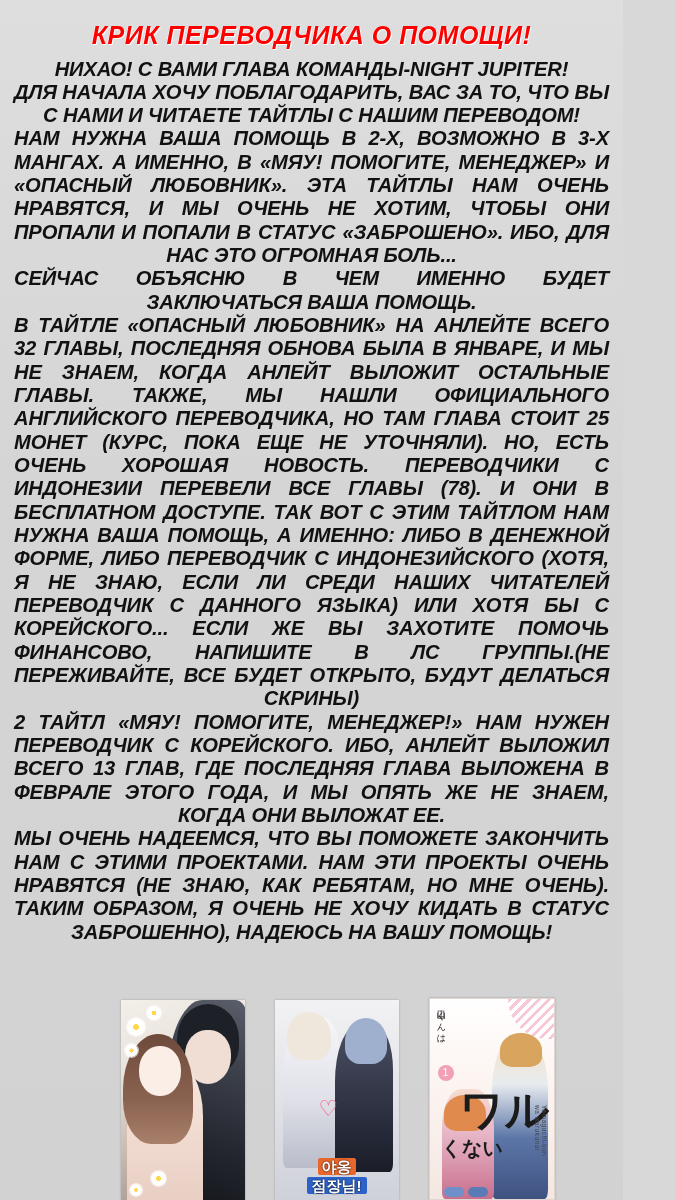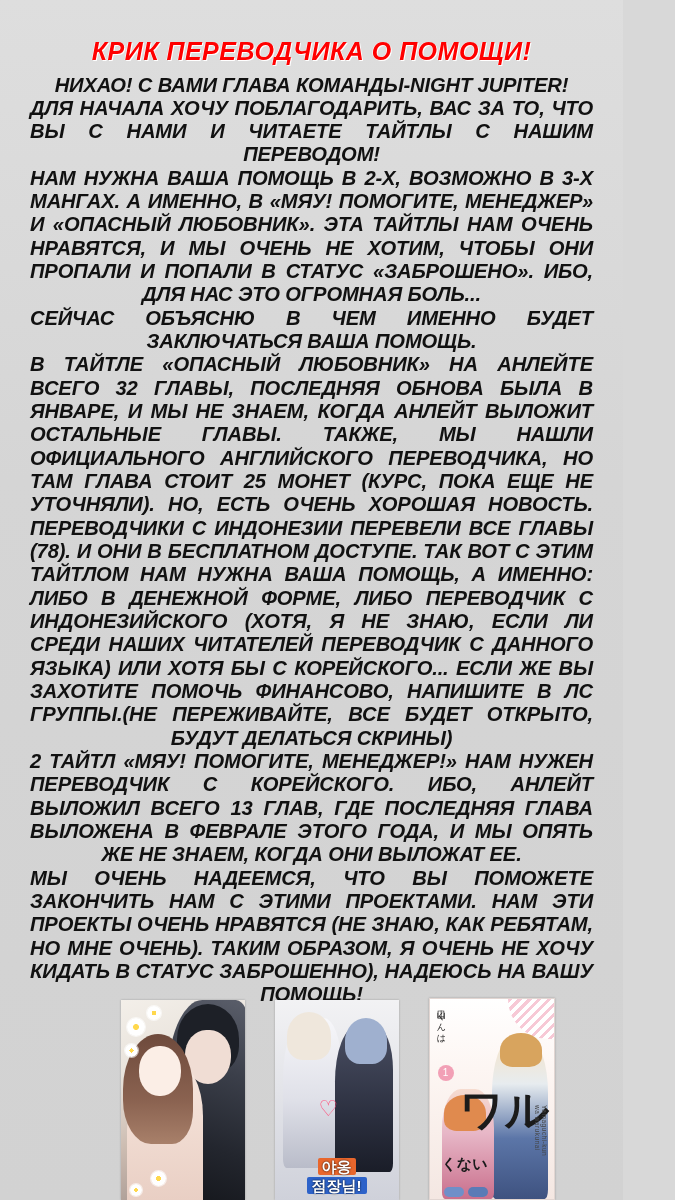--- a/index.html
+++ b/index.html
@@ -12,21 +12,21 @@
     background: #d8d8d8;
     font-family: "Liberation Sans", sans-serif;
     overflow: hidden;
   }
   .page {
     position: relative;
     width: 623px;
     height: 1200px;
     background: linear-gradient(180deg, #dedede 0%, #d5d5d5 40%, #d2d2d2 100%);
     box-sizing: border-box;
-    padding: 16px;
+    padding: 0;
   }
   .title {
     text-align: center;
     color: #ff0000;
     font-size: 25px;
     font-weight: bold;
     font-style: italic;
     letter-spacing: 0.5px;
     text-transform: uppercase;
     padding-top: 22px;
@@ -274,22 +274,22 @@
     top: 92px;
     font-size: 44px;
     color: #1b1b1b;
     font-weight: bold;
     line-height: 0.88;
     font-family: Liberation Sans, sans-serif;
   }
   .c3-small {
     position: absolute;
     left: 12px;
-    top: 156px;
-    font-size: 15px;
+    top: 136px;
+    font-size: 20px;
     color: #1b1b1b;
     font-weight: bold;
     font-family: Liberation Sans, sans-serif;
   }
   .c3-romaji {
     position: absolute;
     right: 6px;
     bottom: 38px;
     font-size: 6.5px;
     color: #444;

